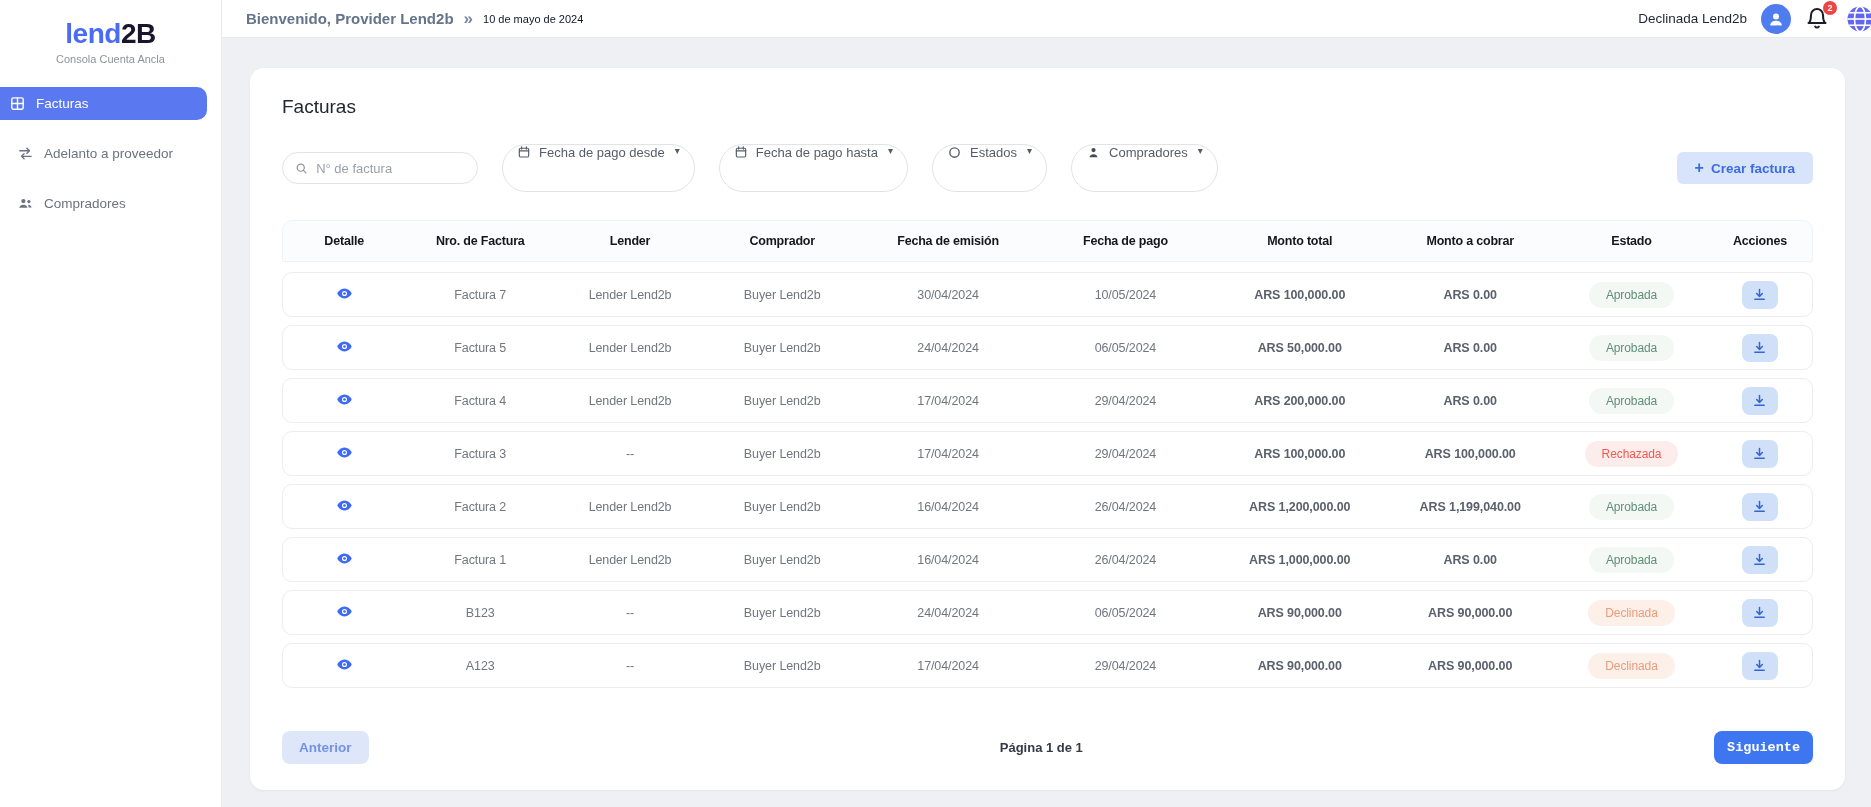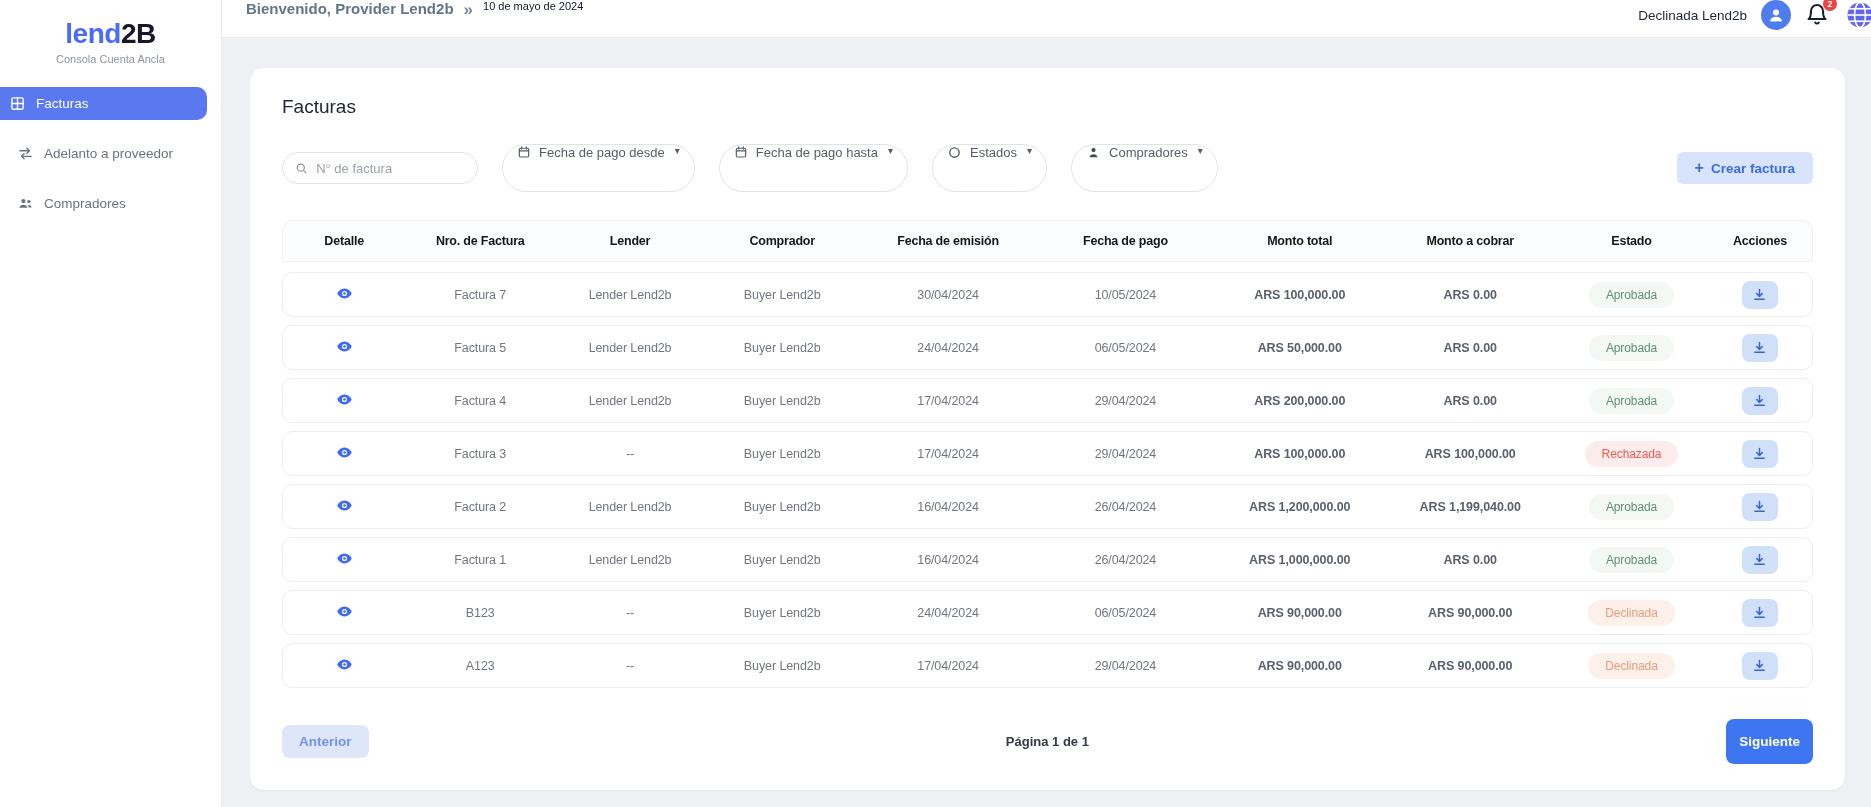--- a/index.html
+++ b/index.html
@@ -18,21 +18,21 @@
   .logo-sub { font-size:11px; color:#8e939c; margin-top:3px; }
   .menu { margin-top:22px; display:flex; flex-direction:column; gap:11px; }
   .menu-item { display:flex; align-items:center; gap:10px; height:33px; padding:0 10px 0 9px; color:#6b7280; font-size:13.5px; cursor:pointer; }
   .menu-item.active { background:#5a78f0; color:#ffffff; width:207px; border-radius:0 10px 10px 0; font-weight:500; }
   .menu-item .mi-icon { width:17px; height:17px; display:inline-flex; align-items:center; justify-content:center; flex-shrink:0; }
   .menu-item.active .mi-icon svg { stroke:#fff; }
   .menu-item:not(.active) { margin-top:6px;padding-left:17px; }
 
   
   .main-col { flex:1; display:flex; flex-direction:column; min-width:0; }
-  .topbar { height:38px; background:#fff; border-bottom:1px solid #e8eaee; display:flex; align-items:flex-start; padding:0 0 0 24px; position:relative; }
+  .topbar { height:38px; background:#fff; border-bottom:1px solid #e8eaee; display:flex; align-items:center; padding:0 0 0 24px; position:relative; }
   .welcome { font-size:15px; font-weight:700; color:#64748b; }
   .tb-sep { font-size:17px; font-weight:700; color:#7586a8; margin:0 10px; }
   .tb-date { font-size:11px; color:#0f172a; }
   .tb-right { margin-left:auto; display:flex; align-items:center; gap:14px; padding-right:0; }
   .tb-user { font-size:13.5px; color:#1f2735; font-weight:500; }
   .avatar { width:30px; height:30px; border-radius:50%; background:#4f7df0; display:flex; align-items:center; justify-content:center; cursor:pointer; }
   .bell-wrap { position:relative; width:26px; height:28px; cursor:pointer; }
   .badge { position:absolute; top:-4px; right:-6px; background:#ee4444; color:#fff; font-size:9px; font-weight:700; width:14px; height:14px; border-radius:50%; display:flex; align-items:center; justify-content:center; }
   .globe-wrap { width:26px; height:30px; overflow:hidden; cursor:pointer; }
 
@@ -62,21 +62,21 @@
   .dl-btn { width:36px; height:28px; background:#cfe0f8; border:none; border-radius:8px; display:inline-flex; align-items:center; justify-content:center; cursor:pointer; }
   .chip { display:inline-block; padding:6px 17px; border-radius:14px; font-size:12px; letter-spacing:-0.1px; }
   .chip.aprobada { background:#f3f8f4; color:#5f8f77; }
   .chip.rechazada { background:#fdecec; color:#f05a50; }
   .chip.declinada { background:#fcf0e9; color:#eb9b7e; }
 
   
   .pagination { margin-top:auto; display:flex; align-items:center; padding-top:18px; }
   .pg-prev { background:#d9e3f8; color:#5b7fe0; border:none; border-radius:8px; height:33px; padding:0 17px; font-size:13.5px; font-weight:600; cursor:pointer; font-family:Liberation Sans, sans-serif; opacity:.85; }
   .pg-label { flex:1; text-align:center; font-size:13px; font-weight:700; color:#333a45; }
-  .pg-next { background:#3e76f2; color:#fff; border:none; border-radius:8px; height:45px; padding:8px 13px; font-size:13.5px; font-weight:600; cursor:pointer; font-family:Liberation Sans, sans-serif; }
+  .pg-next { background:#3e76f2; color:#fff; border:none; border-radius:8px; height:33px; padding:8px 13px; font-size:13.5px; font-weight:600; cursor:pointer; font-family:Liberation Mono, monospace; }
 </style>
 </head>
 <body>
 
 <div class="app">
 
   <aside class="sidebar">
     <div class="logo-wrap">
       <div class="logo">
         <span class="l-blue">lend</span><span class="l-dark">2</span><span class="l-b"><span>B</span><span class="b-shadow">B</span></span>

